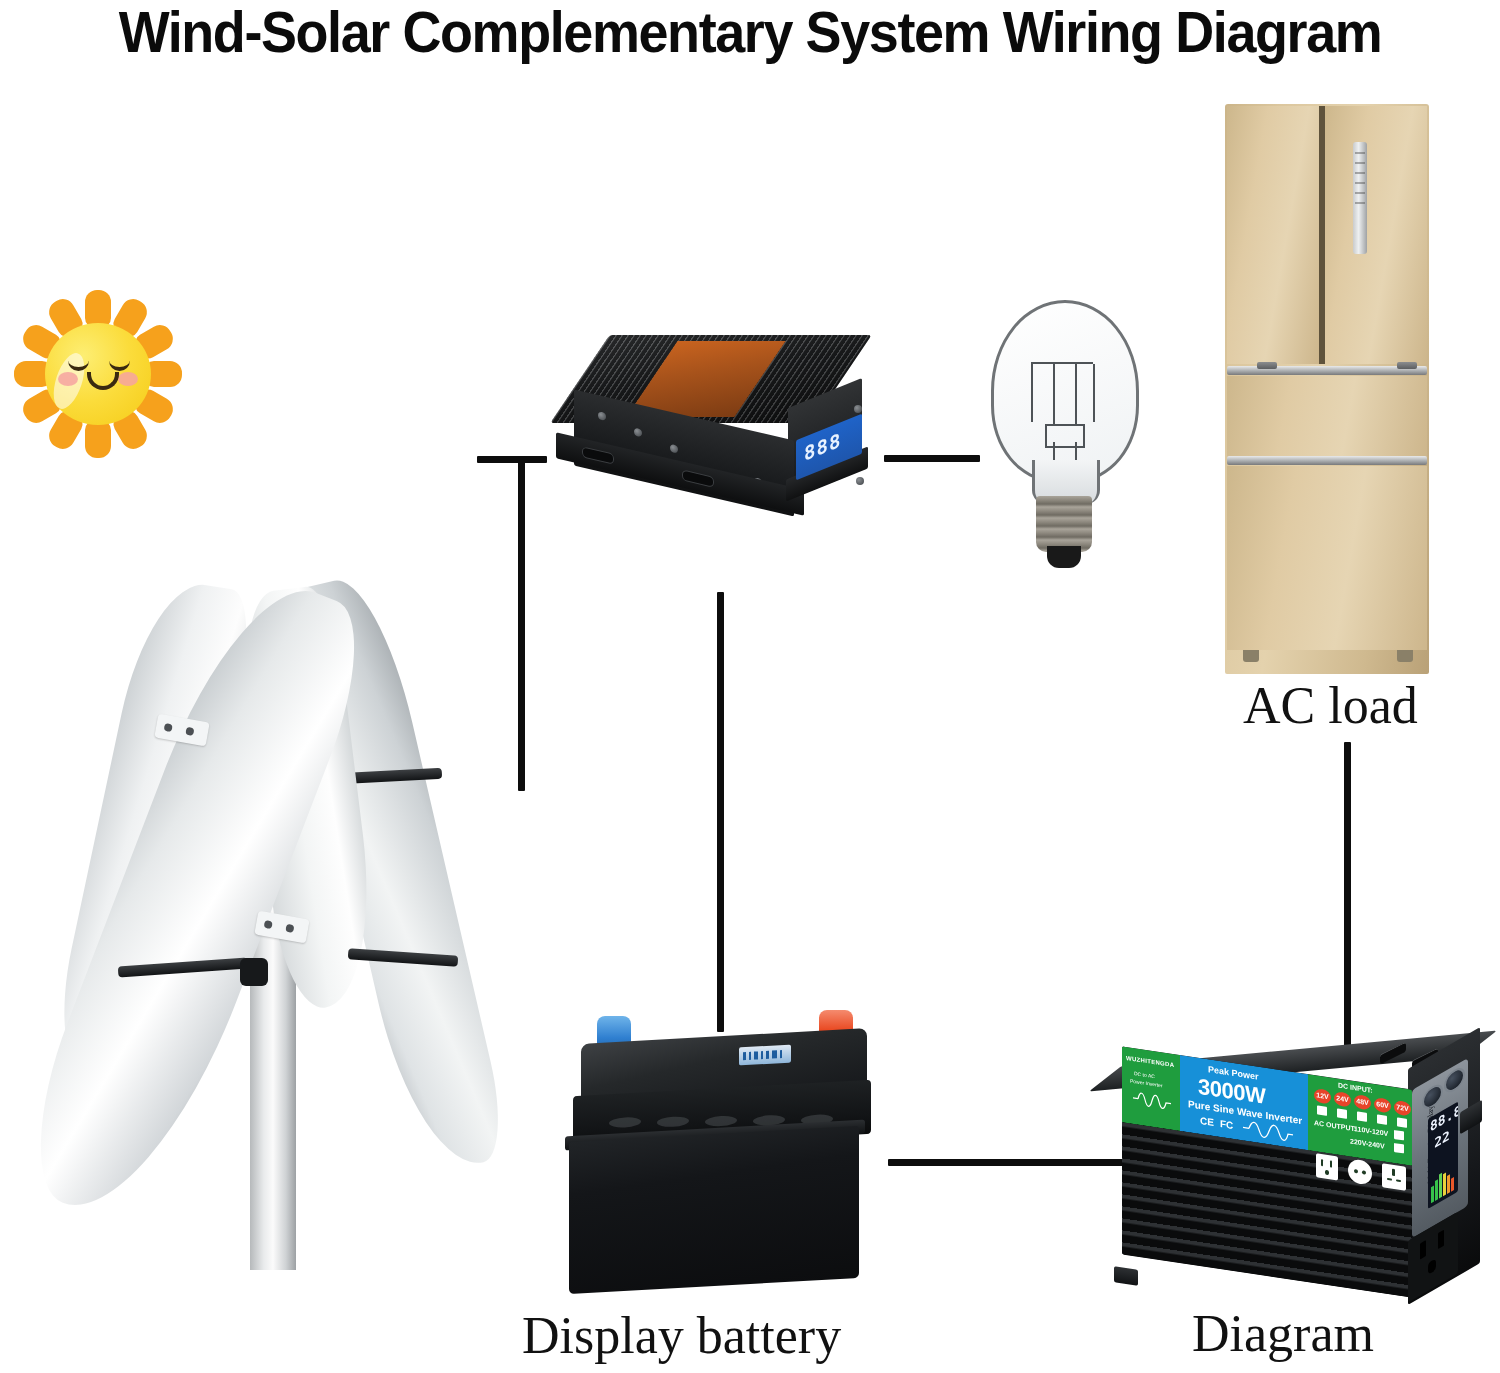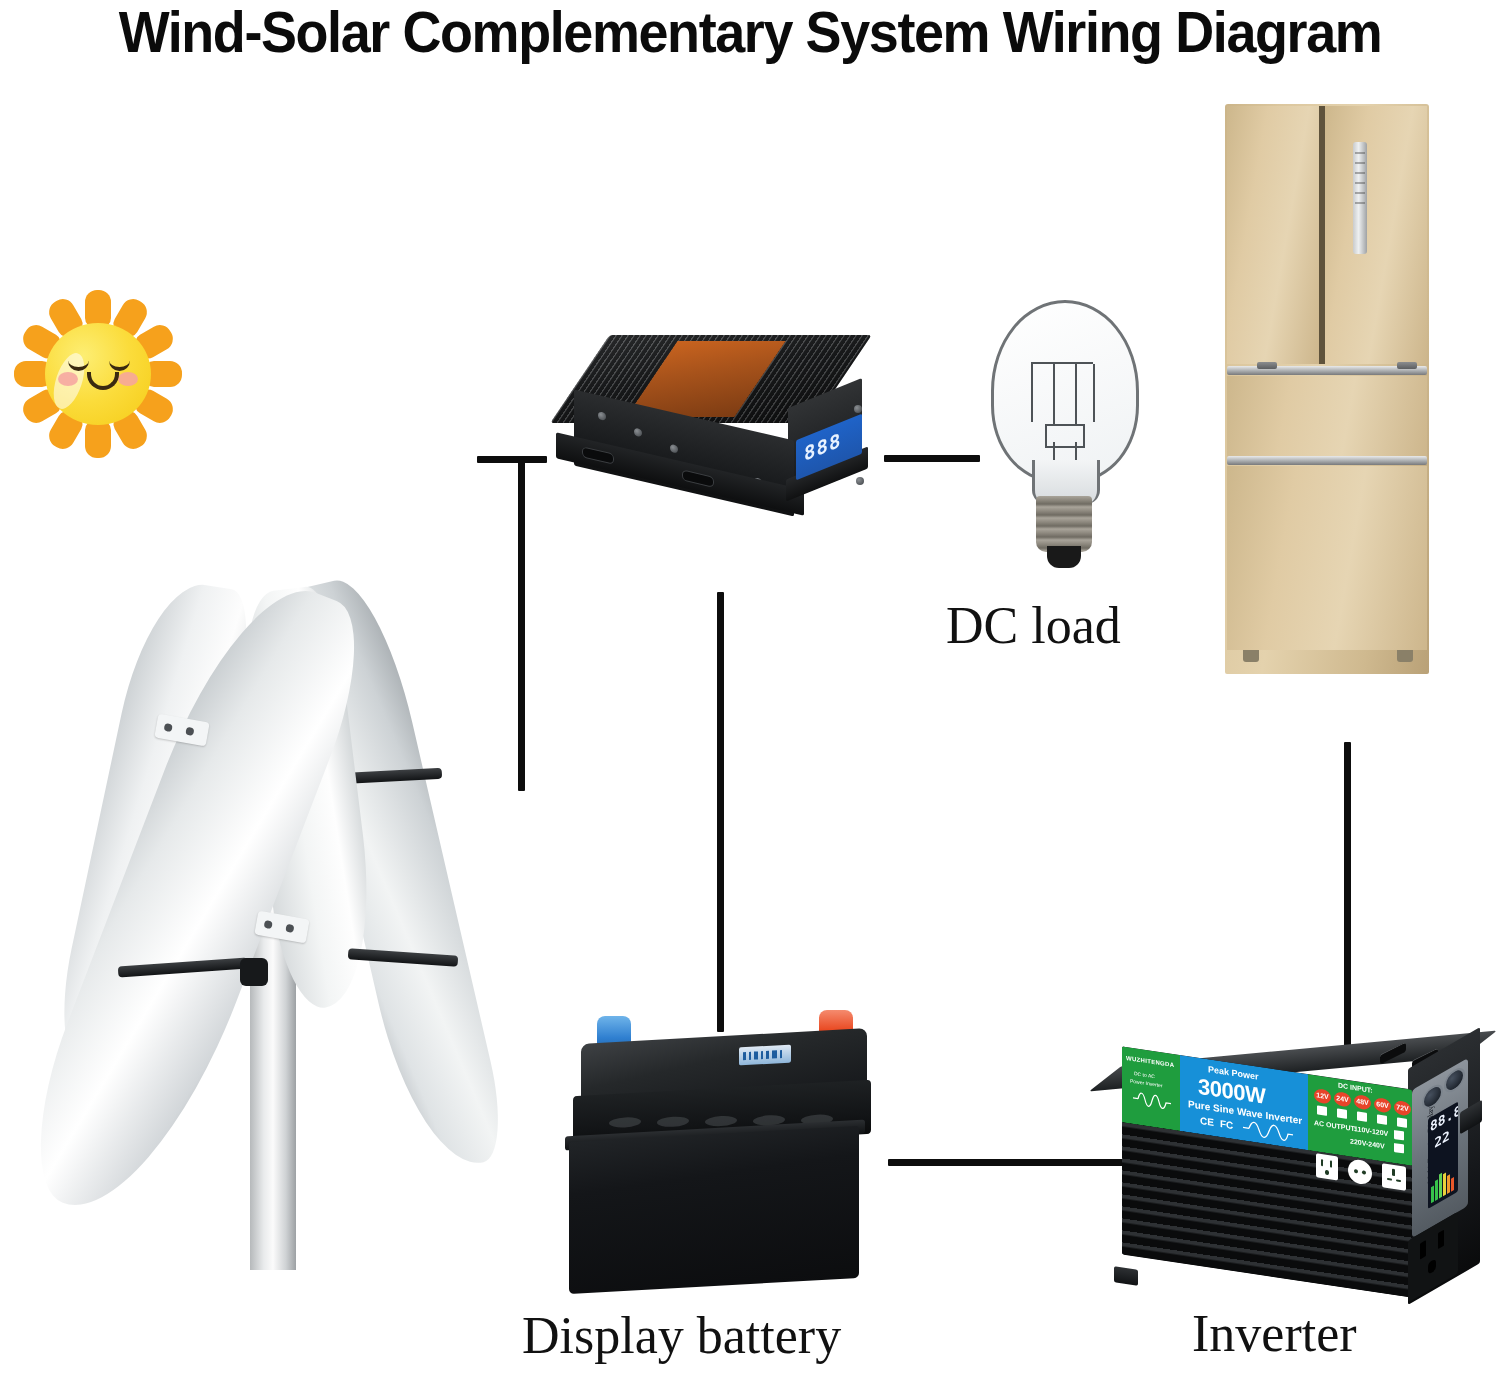--- a/index.html
+++ b/index.html
@@ -656,21 +656,20 @@
     <div class="bulb-fil" style="left:46px; top:64px; width:0; height:58px; border-width:0 0 0 2px;"></div>
     <div class="bulb-fil" style="left:108px; top:64px; width:0; height:58px; border-width:0 0 0 2px;"></div>
     <div class="bulb-fil" style="left:46px; top:62px; width:62px; height:0; border-width:2px 0 0 0;"></div>
     <div class="bulb-fil" style="left:68px; top:62px; width:20px; height:64px; border-width:0 2px 0 2px;"></div>
     <div class="bulb-fil" style="left:60px; top:124px; width:36px; height:20px; border-width:2px;"></div>
     <div class="bulb-fil" style="left:68px; top:142px; width:20px; height:34px; border-width:0 2px 0 2px;"></div>
     <div class="bulb-neck"></div>
     <div class="bulb-cap"></div>
     <div class="bulb-tip"></div>
   </div>
-  <div class="caption" style="left:946px; top:598px;">DC load</div>
 
   <div id="fridge">
     <div class="fr-body"></div>
 
     <div class="fr-door" style="left:2px; top:2px; width:92px; height:258px;"></div>
     <div class="fr-door" style="left:100px; top:2px; width:102px; height:258px;"></div>
     <div class="fr-gap" style="left:94px; top:2px; width:6px; height:258px;"></div>
 
     <div class="fr-handle" style="left:128px; top:38px;">
       <div class="seg" style="top:10px;"></div>
@@ -685,20 +684,21 @@
     <div class="fr-nub" style="left:32px; top:258px;"></div>
     <div class="fr-nub" style="left:172px; top:258px;"></div>
 
     <div class="fr-door" style="left:2px; top:272px; width:200px; height:82px;"></div>
     <div class="fr-rail" style="left:2px; top:352px; width:200px;"></div>
     <div class="fr-door" style="left:2px; top:362px; width:200px; height:184px;"></div>
 
     <div class="fr-foot" style="left:18px; top:546px;"></div>
     <div class="fr-foot" style="left:172px; top:546px;"></div>
   </div>
+  <div class="caption" style="left:1243px; top:678px;">AC load</div>
 
   <div id="battery">
     <div class="bat-term neg" style="left:34px; top:0px;"></div>
     <div class="bat-term pos" style="left:256px; top:-6px;"></div>
     <div class="bat-lid"></div>
     <div class="bat-label">
       <i style="left:4px; width:3px;"></i>
       <i style="left:10px; width:2px;"></i>
       <i style="left:15px; width:4px;"></i>
       <i style="left:22px; width:2px;"></i>
@@ -805,15 +805,15 @@
 
     <div class="inv-outlet">
       <b style="left:12px; top:10px; width:6px; height:16px;"></b>
       <b style="left:30px; top:10px; width:6px; height:16px;"></b>
       <b style="left:20px; top:34px; width:8px; height:12px; border-radius:4px;"></b>
     </div>
 
     <div class="inv-foot" style="left:6px; top:228px; width:24px; height:16px; transform:skewY(8.5deg);"></div>
     <div class="inv-foot" style="left:352px; top:66px; width:22px; height:22px; transform:skewY(-30deg);"></div>
   </div>
-  <div class="caption" style="left:1192px; top:1306px;">Inverter</div>
+  <div class="caption" style="left:1192px; top:1306px;">Diagram</div>
 
 </div>
 
 </body></html>

